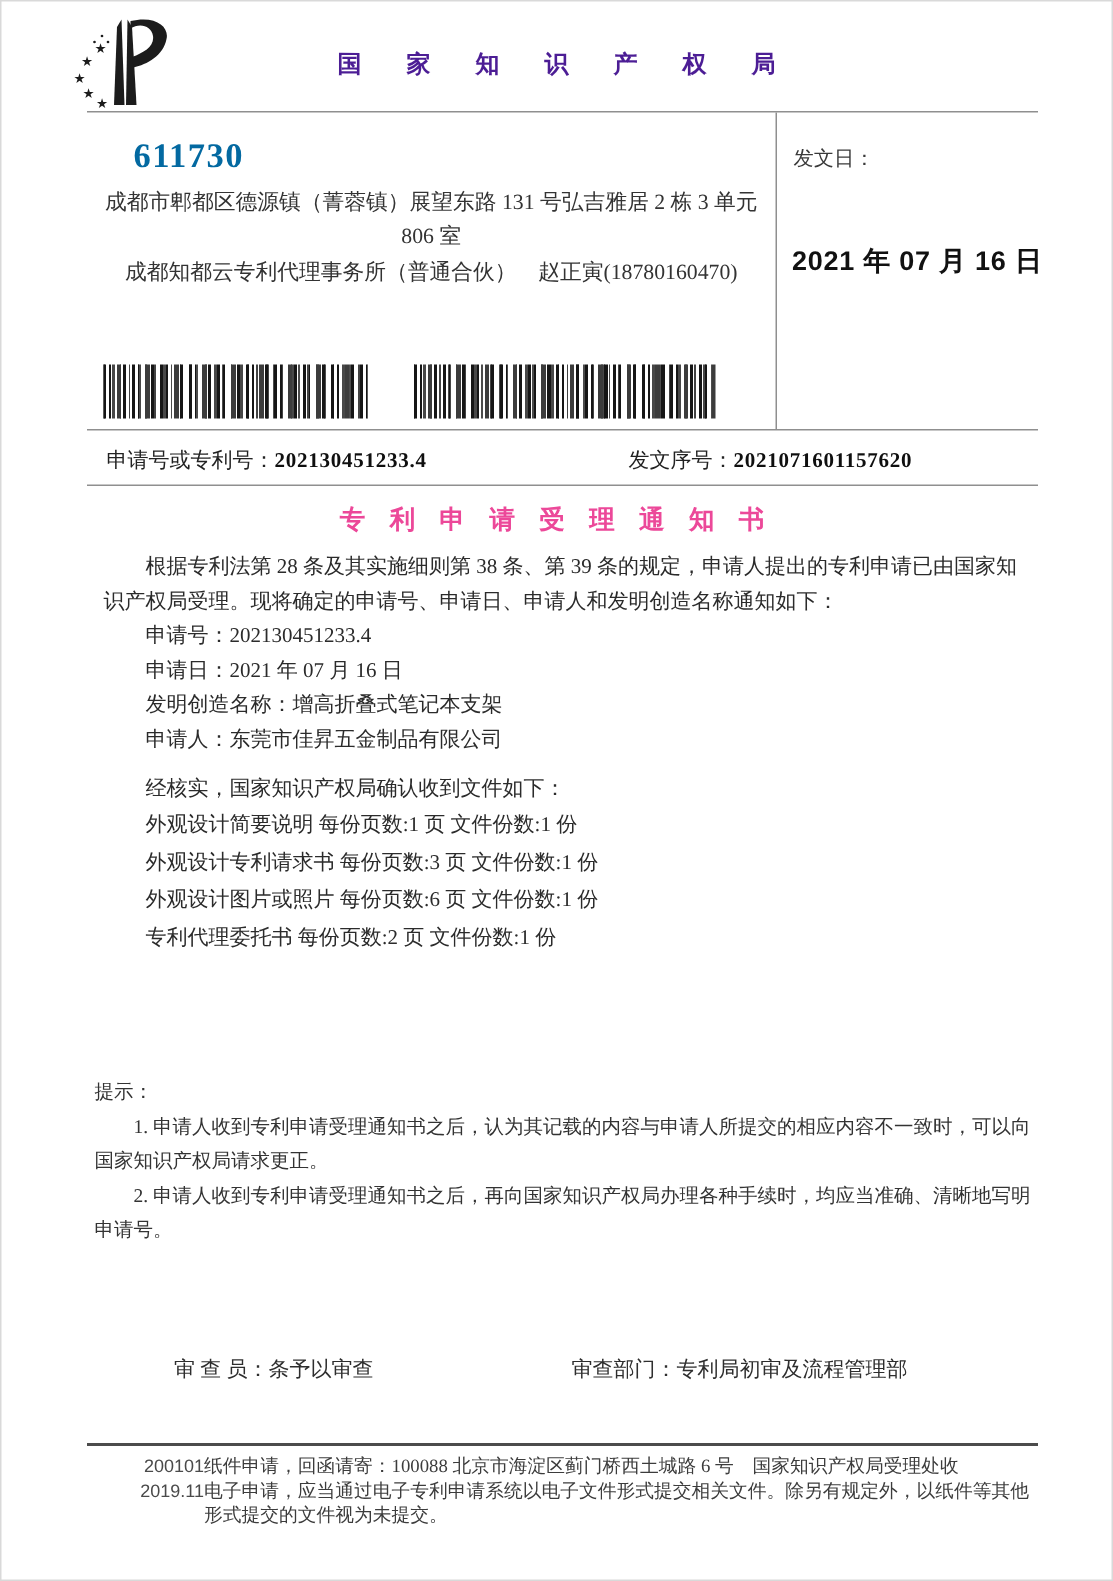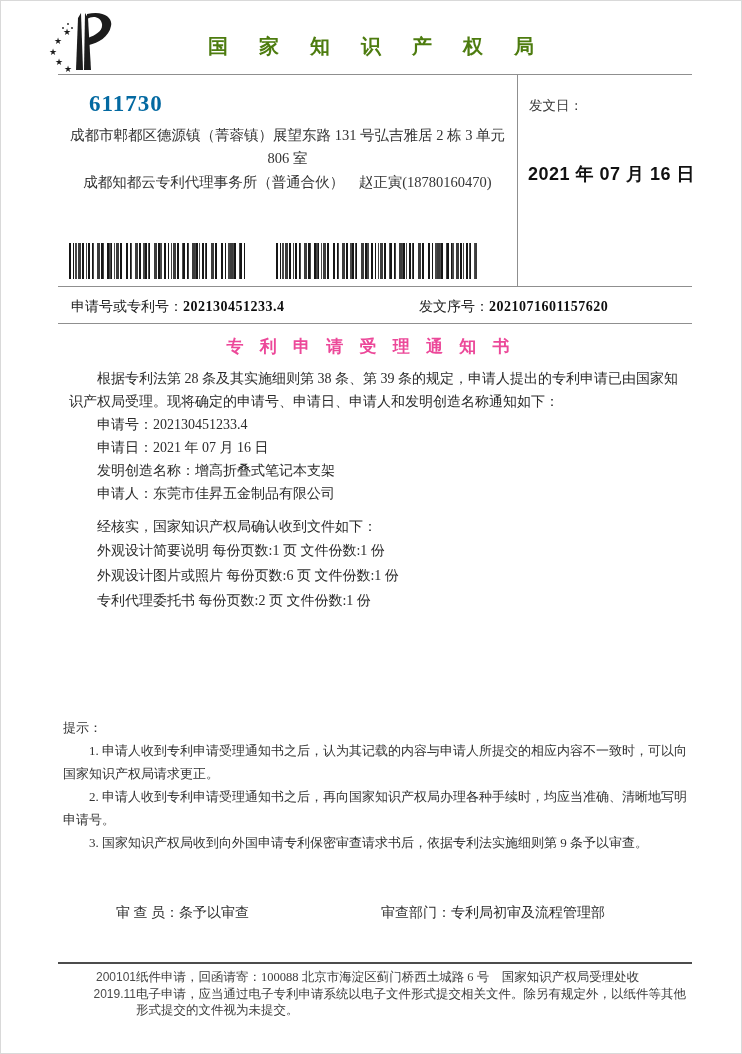--- a/index.html
+++ b/index.html
@@ -11,22 +11,22 @@
     border: 1px solid #d9d9d9;
     box-shadow: 0 1px 3px rgba(0,0,0,.18);
     font-family: "Liberation Serif", "DejaVu Serif", serif;
     color: #2b2b2b;
     overflow: hidden;
     box-sizing: border-box;
   }
   .logo { position: absolute; left: 44px; top: 10px; width: 76px; height: 64px; }
   .org-name {
     position: absolute; left: 0; top: 32px; width: 100%;
-    text-align: center; font-size: 20px; font-weight: bold;
-    letter-spacing: 13px; color: #4d7c0f; text-indent: 13px;
+    text-align: center; font-size: 16px; font-weight: bold;
+    letter-spacing: 13px; color: #4c1d95; text-indent: 13px;
   }
   .rule { position: absolute; left: 57px; width: 634px; height: 1px; background: #8f8f8f; }
   .rule-top  { top: 73px; }
   .rule-mid1 { top: 285px; }
   .rule-mid2 { top: 322px; }
   .rule-footer { top: 961px; height: 2px; background: #4c4c4c; }
   .vrule { position: absolute; left: 516px; top: 74px; width: 1px; height: 211px; background: #8f8f8f; }
 
   .addr-block { position: absolute; left: 57px; top: 90px; width: 459px; }
   .postal { margin-left: 31px; font-size: 23px; font-weight: bold; letter-spacing: 1px; color: #0369a1; }
@@ -134,30 +134,30 @@
 
   <div class="content">
     <p class="indent">根据专利法第 28 条及其实施细则第 38 条、第 39 条的规定，申请人提出的专利申请已由国家知识产权局受理。现将确定的申请号、申请日、申请人和发明创造名称通知如下：</p>
     <p class="indent"><span>申请号：</span><span>202130451233.4</span></p>
     <p class="indent"><span>申请日：</span><span>2021 年 07 月 16 日</span></p>
     <p class="indent"><span>发明创造名称：</span><span>增高折叠式笔记本支架</span></p>
     <p class="indent"><span>申请人：</span><span>东莞市佳昇五金制品有限公司</span></p>
     <p class="indent received-heading">经核实，国家知识产权局确认收到文件如下：</p>
     <div class="doc-list">
       <p class="indent">外观设计简要说明 每份页数:1 页  文件份数:1 份</p>
+      <p class="indent">外观设计专利请求书 每份页数:3 页  文件份数:1 份</p>
       <p class="indent">外观设计图片或照片 每份页数:6 页  文件份数:1 份</p>
       <p class="indent">专利代理委托书 每份页数:2 页  文件份数:1 份</p>
     </div>
   </div>
 
   <div class="tips">
     <p>提示：</p>
     <p class="tip-item">1. 申请人收到专利申请受理通知书之后，认为其记载的内容与申请人所提交的相应内容不一致时，可以向国家知识产权局请求更正。</p>
     <p class="tip-item">2. 申请人收到专利申请受理通知书之后，再向国家知识产权局办理各种手续时，均应当准确、清晰地写明申请号。</p>
-    <p class="tip-item">3. 国家知识产权局收到向外国申请专利保密审查请求书后，依据专利法实施细则第 9 条予以审查。</p>
   </div>
 
   <div class="signoff">
     <div class="examiner">
       <span>审 查 员：</span><span>条予以审查</span>
     </div>
     <div class="dept">
       <span>审查部门：</span><span>专利局初审及流程管理部</span>
     </div>
   </div>

